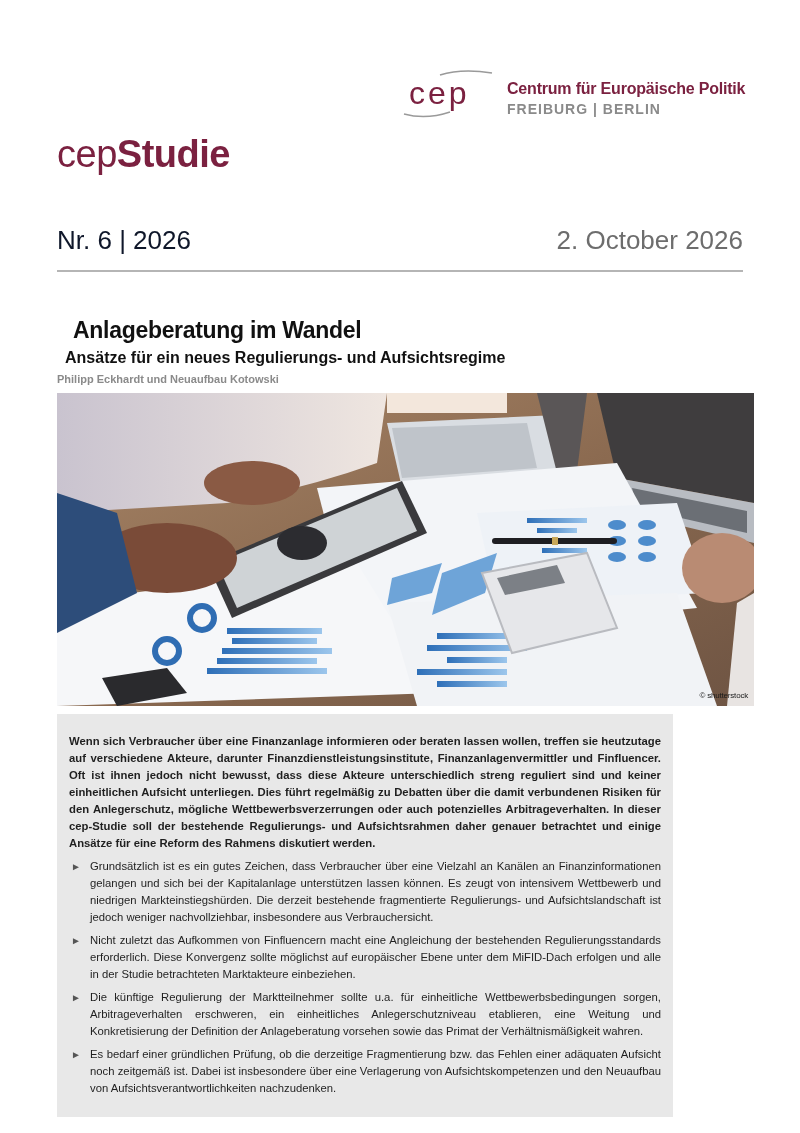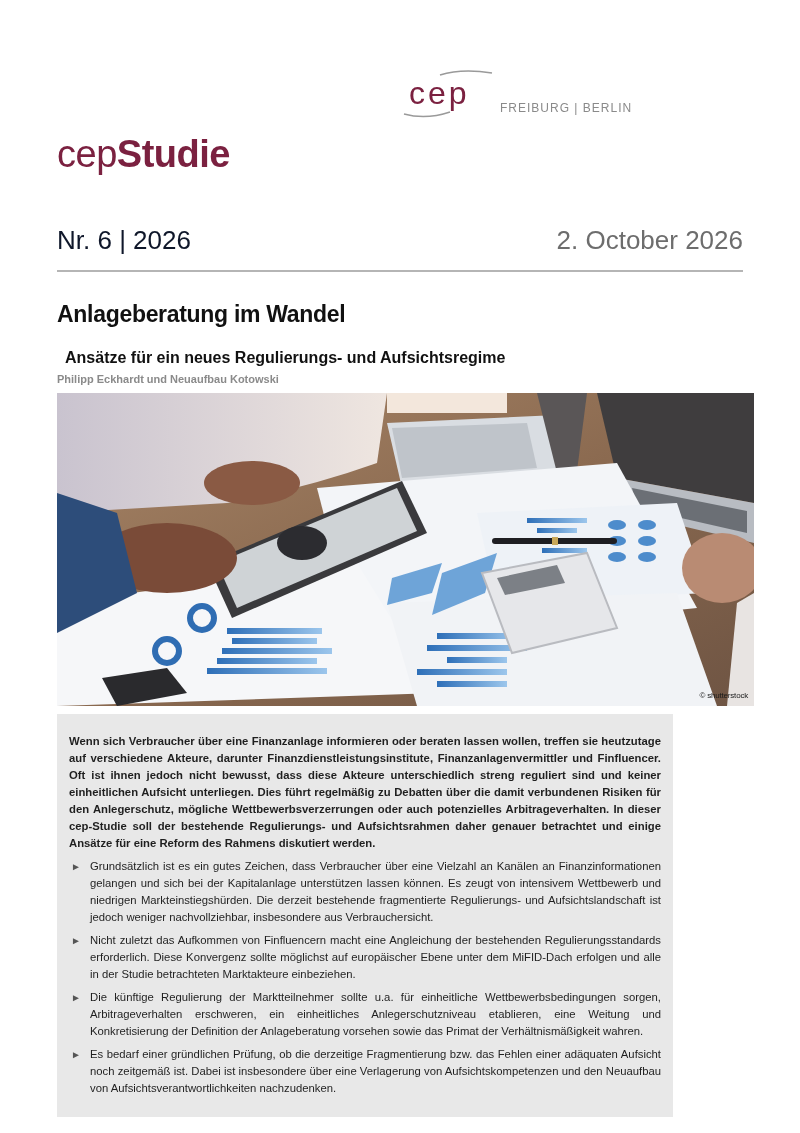--- a/index.html
+++ b/index.html
@@ -3,21 +3,21 @@
 <meta charset="utf-8">
 <style>
   html, body { margin: 0; padding: 0; }
   body {
     width: 800px; height: 1133px; background: #ffffff; position: relative; overflow: hidden;
     font-family: "Liberation Sans", "DejaVu Sans", sans-serif; color: #1a1a1a;
   }
   .logo { position: absolute; left: 400px; top: 66px; width: 350px; height: 56px; }
   .logo svg { position: absolute; left: 0; top: 0; }
   .logo-org { position: absolute; left: 107px; top: 14px; font-size: 16px; font-weight: bold; color: #7b2140; letter-spacing: -0.2px; white-space: nowrap; }
-  .logo-city { position: absolute; left: 100px; top: 35px; font-size: 12px; font-weight: normal; color: #8a8a8a; letter-spacing: 1px; white-space: nowrap; }
+  .logo-city { position: absolute; left: 107px; top: 35px; font-size: 14px; font-weight: bold; color: #8a8a8a; letter-spacing: 1px; white-space: nowrap; }
 
   .series { position: absolute; left: 57px; top: 133px; font-size: 38px; color: #7b2140; letter-spacing: -0.5px; }
   .series .pre { font-weight: normal; }
   .series .main { font-weight: bold; }
 
   .issue { position: absolute; left: 57px; top: 225px; font-size: 26px; font-weight: normal; color: #0f172a; }
   .date { position: absolute; right: 57px; top: 225px; font-size: 26px; color: #6d6d6d; }
   .rule { position: absolute; left: 57px; top: 270px; width: 686px; height: 2px; background: #b5b5b5; }
 
   .title { position: absolute; left: 57px; top: 301px; font-size: 23px; font-weight: bold; color: #111; letter-spacing: -0.3px; }
@@ -36,30 +36,31 @@
 </style>
 </head>
 <body>
 
 <div class="logo">
   <svg width="106" height="56" viewBox="0 0 106 56">
     <path d="M40 9 Q62 2 92 7" stroke="#9a9a9a" stroke-width="1.5" fill="none"></path>
     <path d="M4 48 Q26 54 50 46" stroke="#9a9a9a" stroke-width="1.5" fill="none"></path>
     <text x="9" y="38" font-family="Liberation Sans, sans-serif" font-size="32" fill="#7b2140" letter-spacing="3">cep</text>
   </svg>
+  <span class="logo-org">Centrum für Europäische Politik</span>
   <span class="logo-city">FREIBURG | BERLIN</span>
 </div>
 
 <div class="series"><span class="pre">cep</span><span class="main">Studie</span></div>
 
 <div class="issue">Nr. 6 | 2026</div>
 <div class="date">2. October 2026</div>
 <div class="rule"></div>
 
-<h1 class="title" style="margin:0">Anlageberatung im Wandel</h1>
+<h1 class="title" style="margin:16px">Anlageberatung im Wandel</h1>
 <h2 class="subtitle" style="margin:8px">Ansätze für ein neues Regulierungs- und Aufsichtsregime</h2>
 <div class="authors">Philipp Eckhardt und Neuaufbau Kotowski</div>
 
 <div class="photo">
   <svg width="697" height="313" viewBox="0 0 697 313">
     <defs>
       <linearGradient id="wood" x1="0" y1="0" x2="1" y2="1">
         <stop offset="0" stop-color="#a88668"></stop>
         <stop offset="0.5" stop-color="#8b6a50"></stop>
         <stop offset="1" stop-color="#6e5443"></stop>

